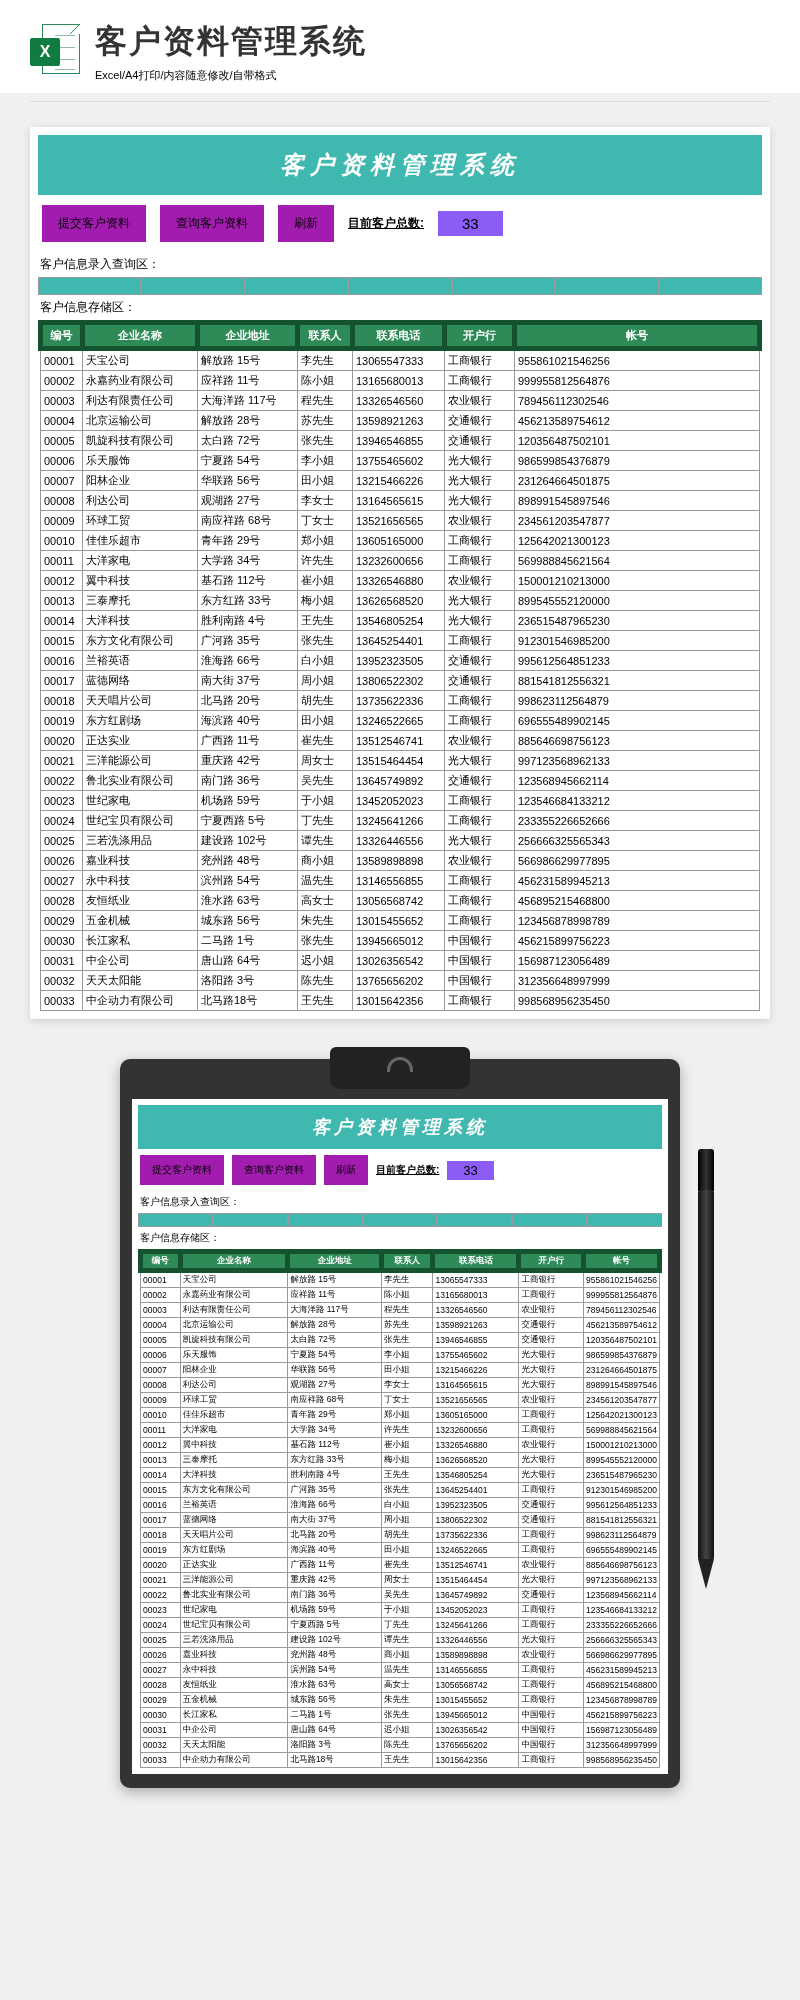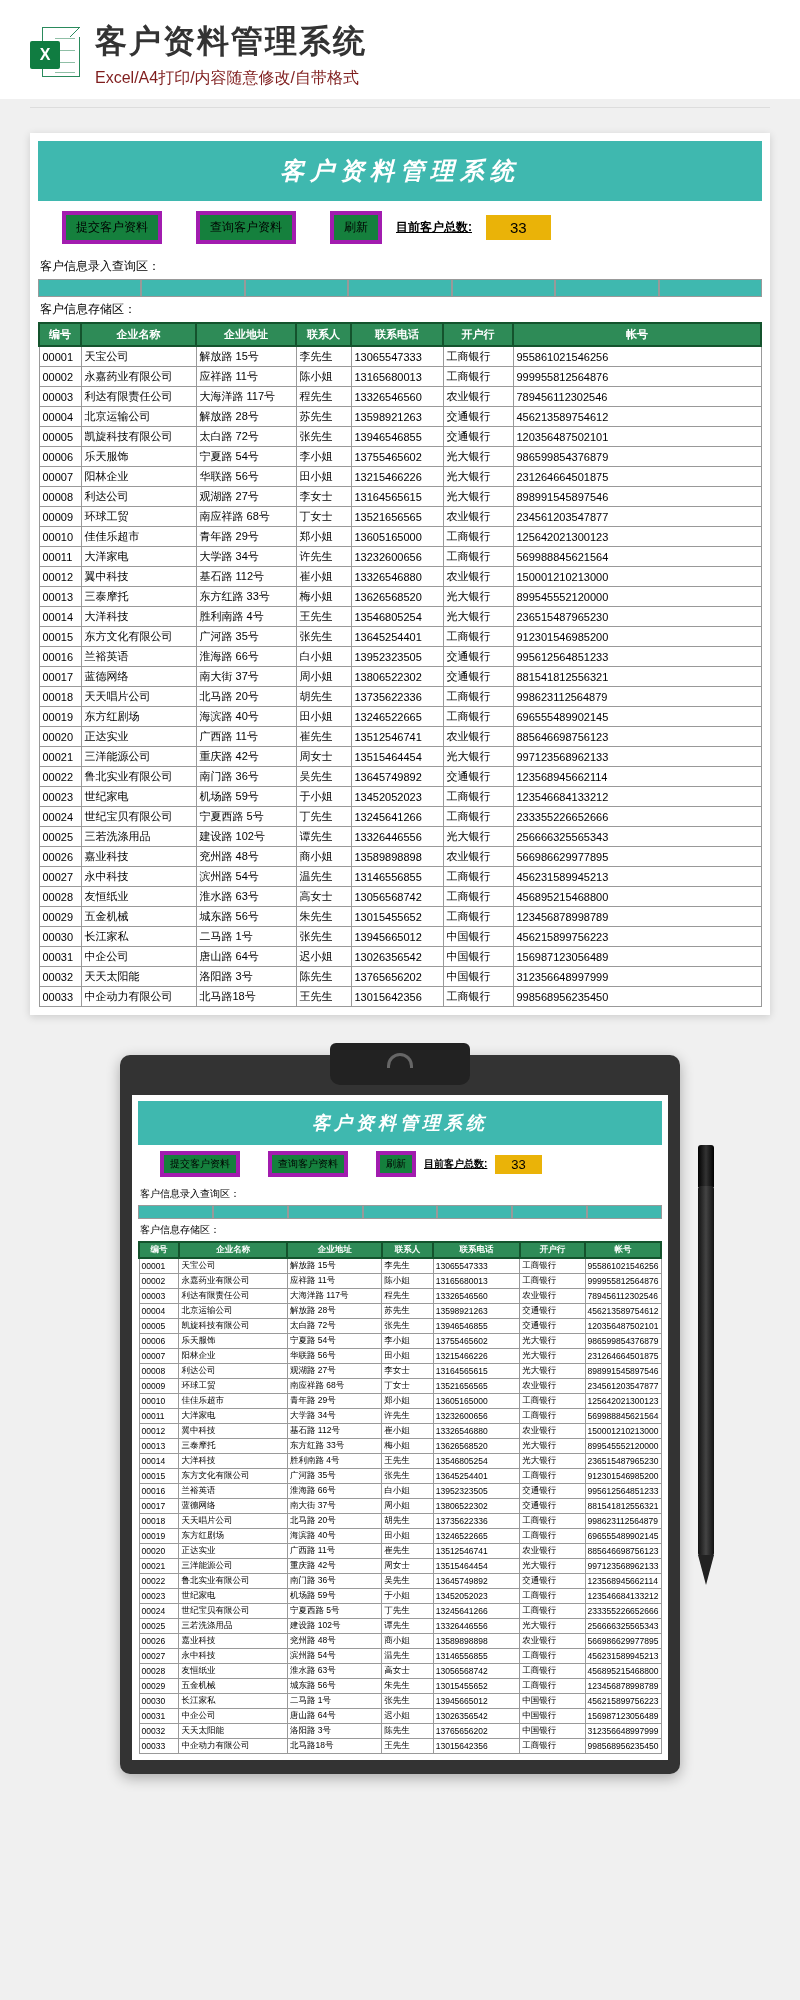--- a/index.html
+++ b/index.html
@@ -6,35 +6,35 @@
   body { font-family: "Microsoft YaHei", Arial, sans-serif; background: #f0f0f0; width: 800px; }
   .page-header { display: flex; align-items: center; padding: 20px 30px 10px; background: #fff; }
   .excel-icon { width: 50px; height: 55px; margin-right: 15px; position: relative; }
   .excel-icon .page { position: absolute; right: 0; top: 0; width: 38px; height: 50px; background: #fff; border: 1px solid #2a8a5c; }
   .excel-icon .page::before { content: ""; position: absolute; right: -1px; top: -1px; width: 10px; height: 10px; background: linear-gradient(135deg, transparent 48%, #2a8a5c 50%, #fff 52%); }
   .excel-icon .badge { position: absolute; left: 0; top: 14px; width: 30px; height: 28px; background: #107c41; color: #fff; font-weight: bold; font-size: 16px; display: flex; align-items: center; justify-content: center; border-radius: 2px; }
   .excel-icon .line { position: absolute; height: 1px; background: #8fbfa6; left: 12px; right: 4px; }
   .excel-icon .l1 { top: 10px; } .excel-icon .l2 { top: 22px; } .excel-icon .l3 { top: 34px; } .excel-icon .l4 { top: 44px; }
   .title-block { flex: 1; }
   .main-title { font-size: 32px; font-weight: bold; color: #333; letter-spacing: 2px; }
-  .sub-title { font-size: 16px; color: #7f1d1d; margin-top: 4px; }
+  .sub-title { font-size: 11px; color: #000000; margin-top: 4px; }
   .divider { height: 1px; background: #ddd; margin: 8px 30px 25px; }
 
   .sheet-container { background: #fff; margin: 0 30px 40px; box-shadow: 0 2px 8px rgba(0,0,0,.15); padding: 8px; }
   .sheet { width: 100%; }
   .banner { background: #3fb8af; color: #fff; text-align: center; padding: 14px; font-size: 24px; letter-spacing: 6px; font-family: "KaiTi","STKaiti",serif; font-style: italic; font-weight: bold; }
   .toolbar { display: flex; align-items: center; padding: 10px 4px; gap: 14px; font-size: 12px; }
-  .btn { background: #15803d; border: 4px solid #a21caf; padding: 4px 10px; font-size: 12px; cursor: pointer; margin-left: 20px; }
+  .btn { background: #a21caf; border: 6px solid #a21caf; padding: 4px 10px; font-size: 12px; cursor: pointer; }
   .toolbar .lbl { font-weight: bold; text-decoration: underline; }
-  .count-box { background: #eab308; padding: 4px 24px; font-size: 15px; }
+  .count-box { background: #8b5cf6; padding: 4px 24px; font-size: 15px; }
   .section-label { font-weight: normal; font-size: 12px; padding: 4px 2px; }
   .query-row { display: flex; }
   .query-row .cell { flex: 1; background: #3fb8af; height: 18px; border: 1px solid #999; }
   table { width: 100%; border-collapse: collapse; font-size: 11px; }
-  th { background: #2e8b57; color: #fff; padding: 3px 2px; border: 2px solid #14532d; font-weight: bold; white-space: nowrap; }
+  th { background: #2e8b57; color: #fff; padding: 3px 2px; border: 5px solid #14532d; font-weight: bold; white-space: nowrap; }
   td { border: 1px solid #999; padding: 2px 3px; white-space: nowrap; overflow: hidden; }
   .c0 { width: 42px; } .c1 { width: 115px; } .c2 { width: 100px; } .c3 { width: 55px; } .c4 { width: 92px; } .c5 { width: 70px; } .c6 { width: auto; }
 
   .clipboard-wrap { position: relative; margin: 30px auto 60px; width: 560px; }
   .clipboard { background: #333; border-radius: 10px; padding: 40px 12px 14px; position: relative; box-shadow: 0 4px 14px rgba(0,0,0,.3); }
   .clip { position: absolute; top: -12px; left: 50%; transform: translateX(-50%); width: 140px; height: 42px; background: #222; border-radius: 6px 6px 10px 10px; }
   .clip::after { content: ""; position: absolute; top: 10px; left: 50%; transform: translateX(-50%); width: 20px; height: 12px; border: 3px solid #666; border-bottom: none; border-radius: 14px 14px 0 0; }
   .pen { position: absolute; right: -34px; top: 90px; width: 16px; height: 440px; }
   .pen .body { width: 16px; height: 370px; background: linear-gradient(90deg,#111,#444,#111); border-radius: 3px; }
   .pen .tip { width: 0; height: 0; border-left: 8px solid transparent; border-right: 8px solid transparent; border-top: 30px solid #222; margin-top: -1px; }

